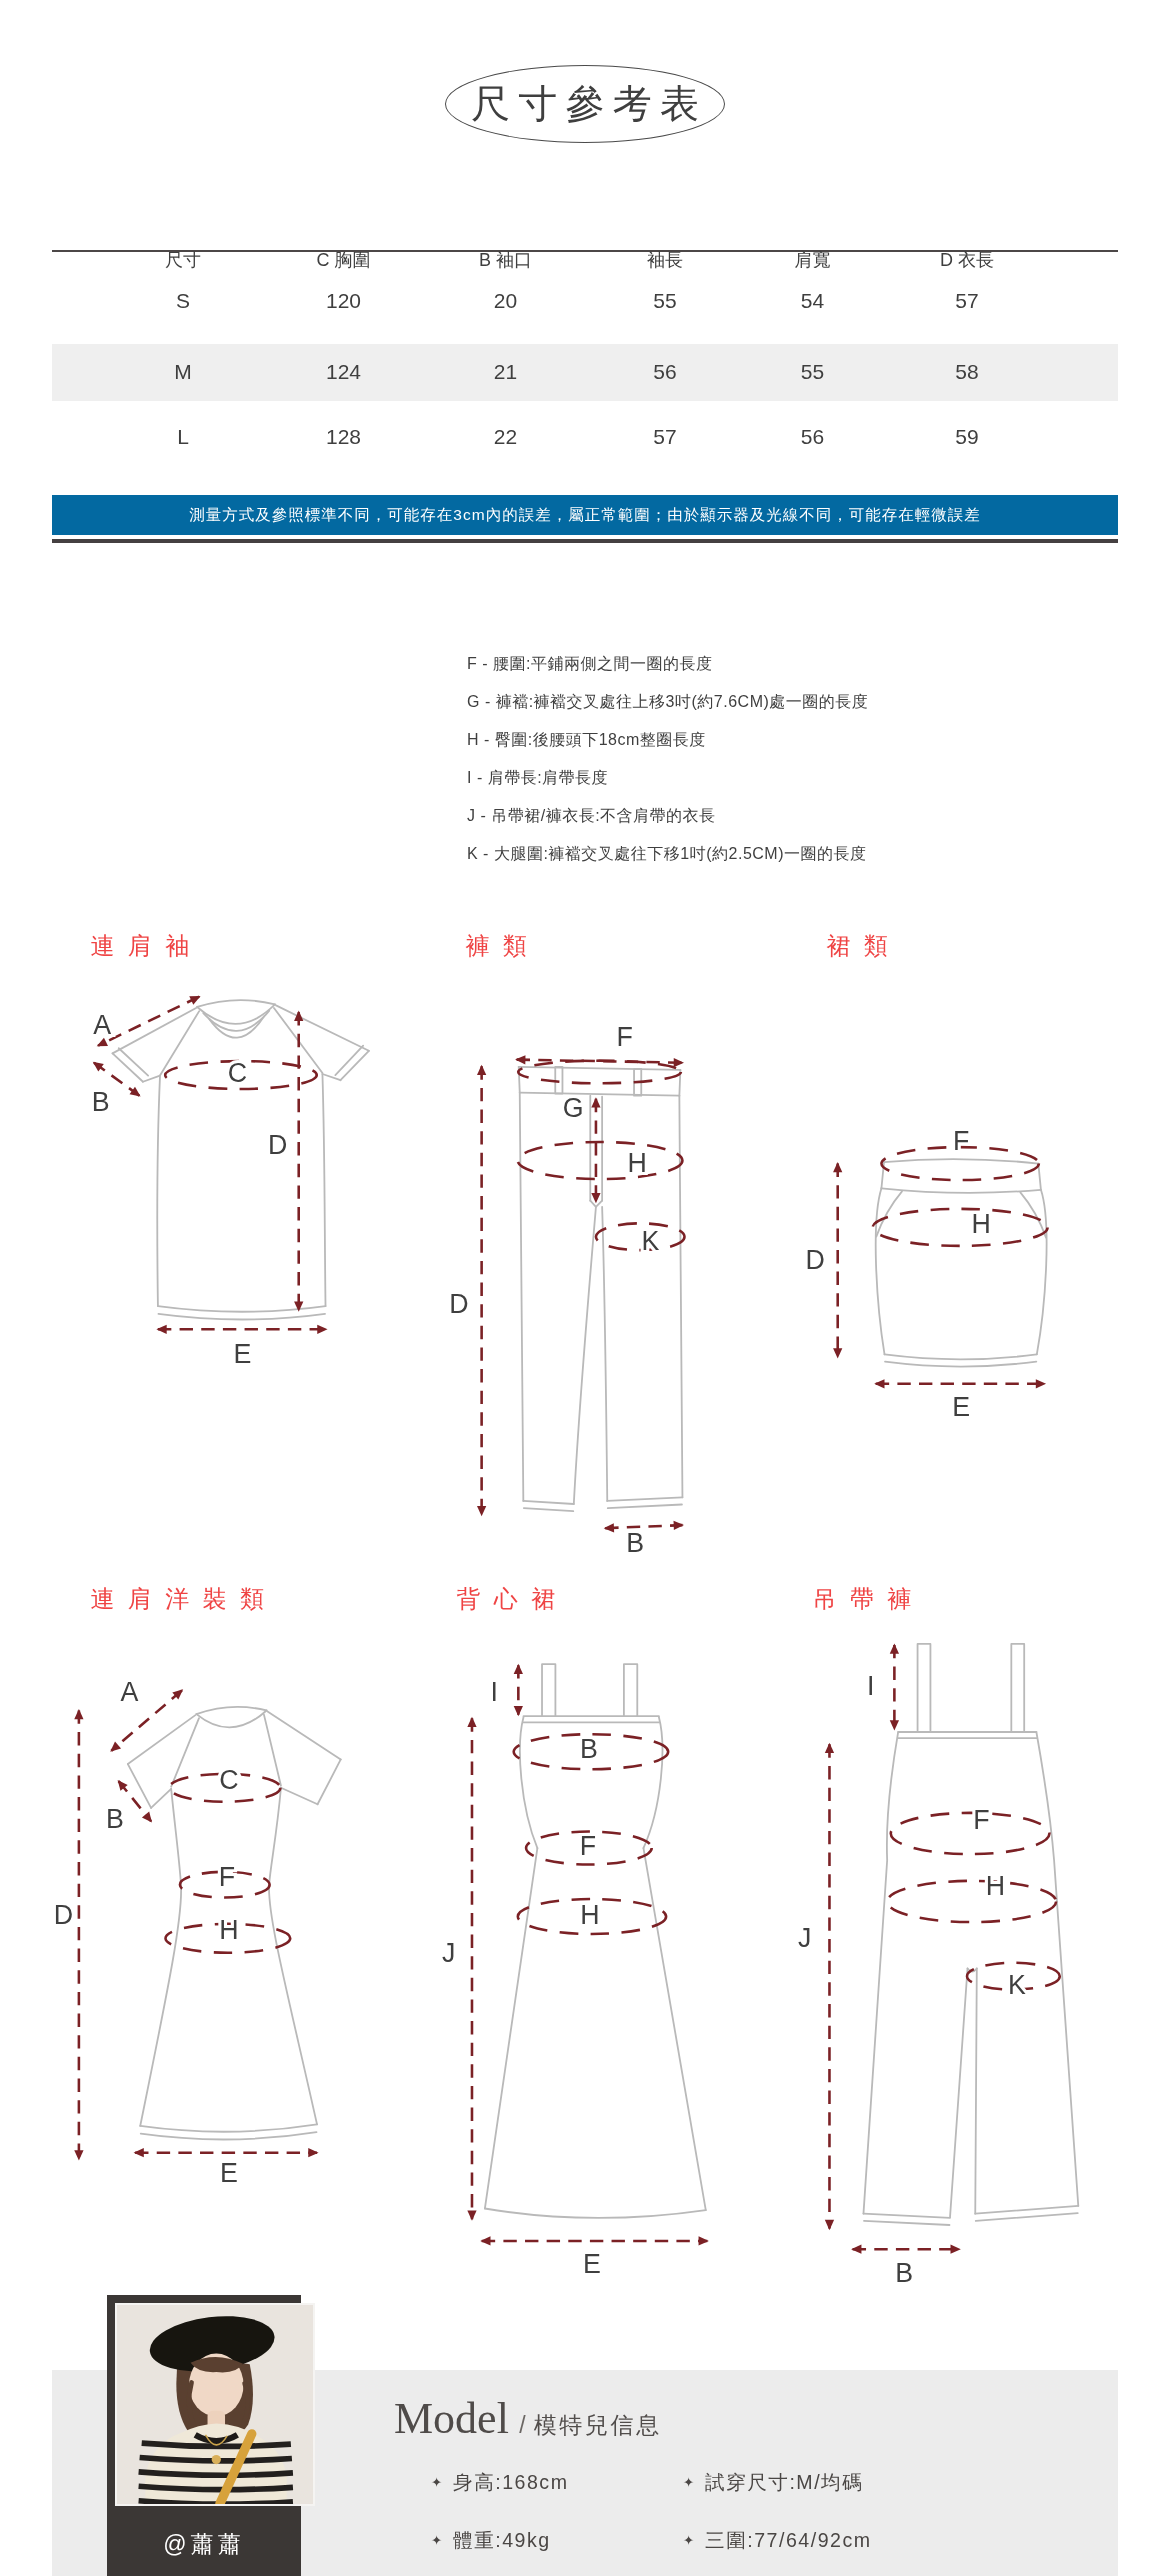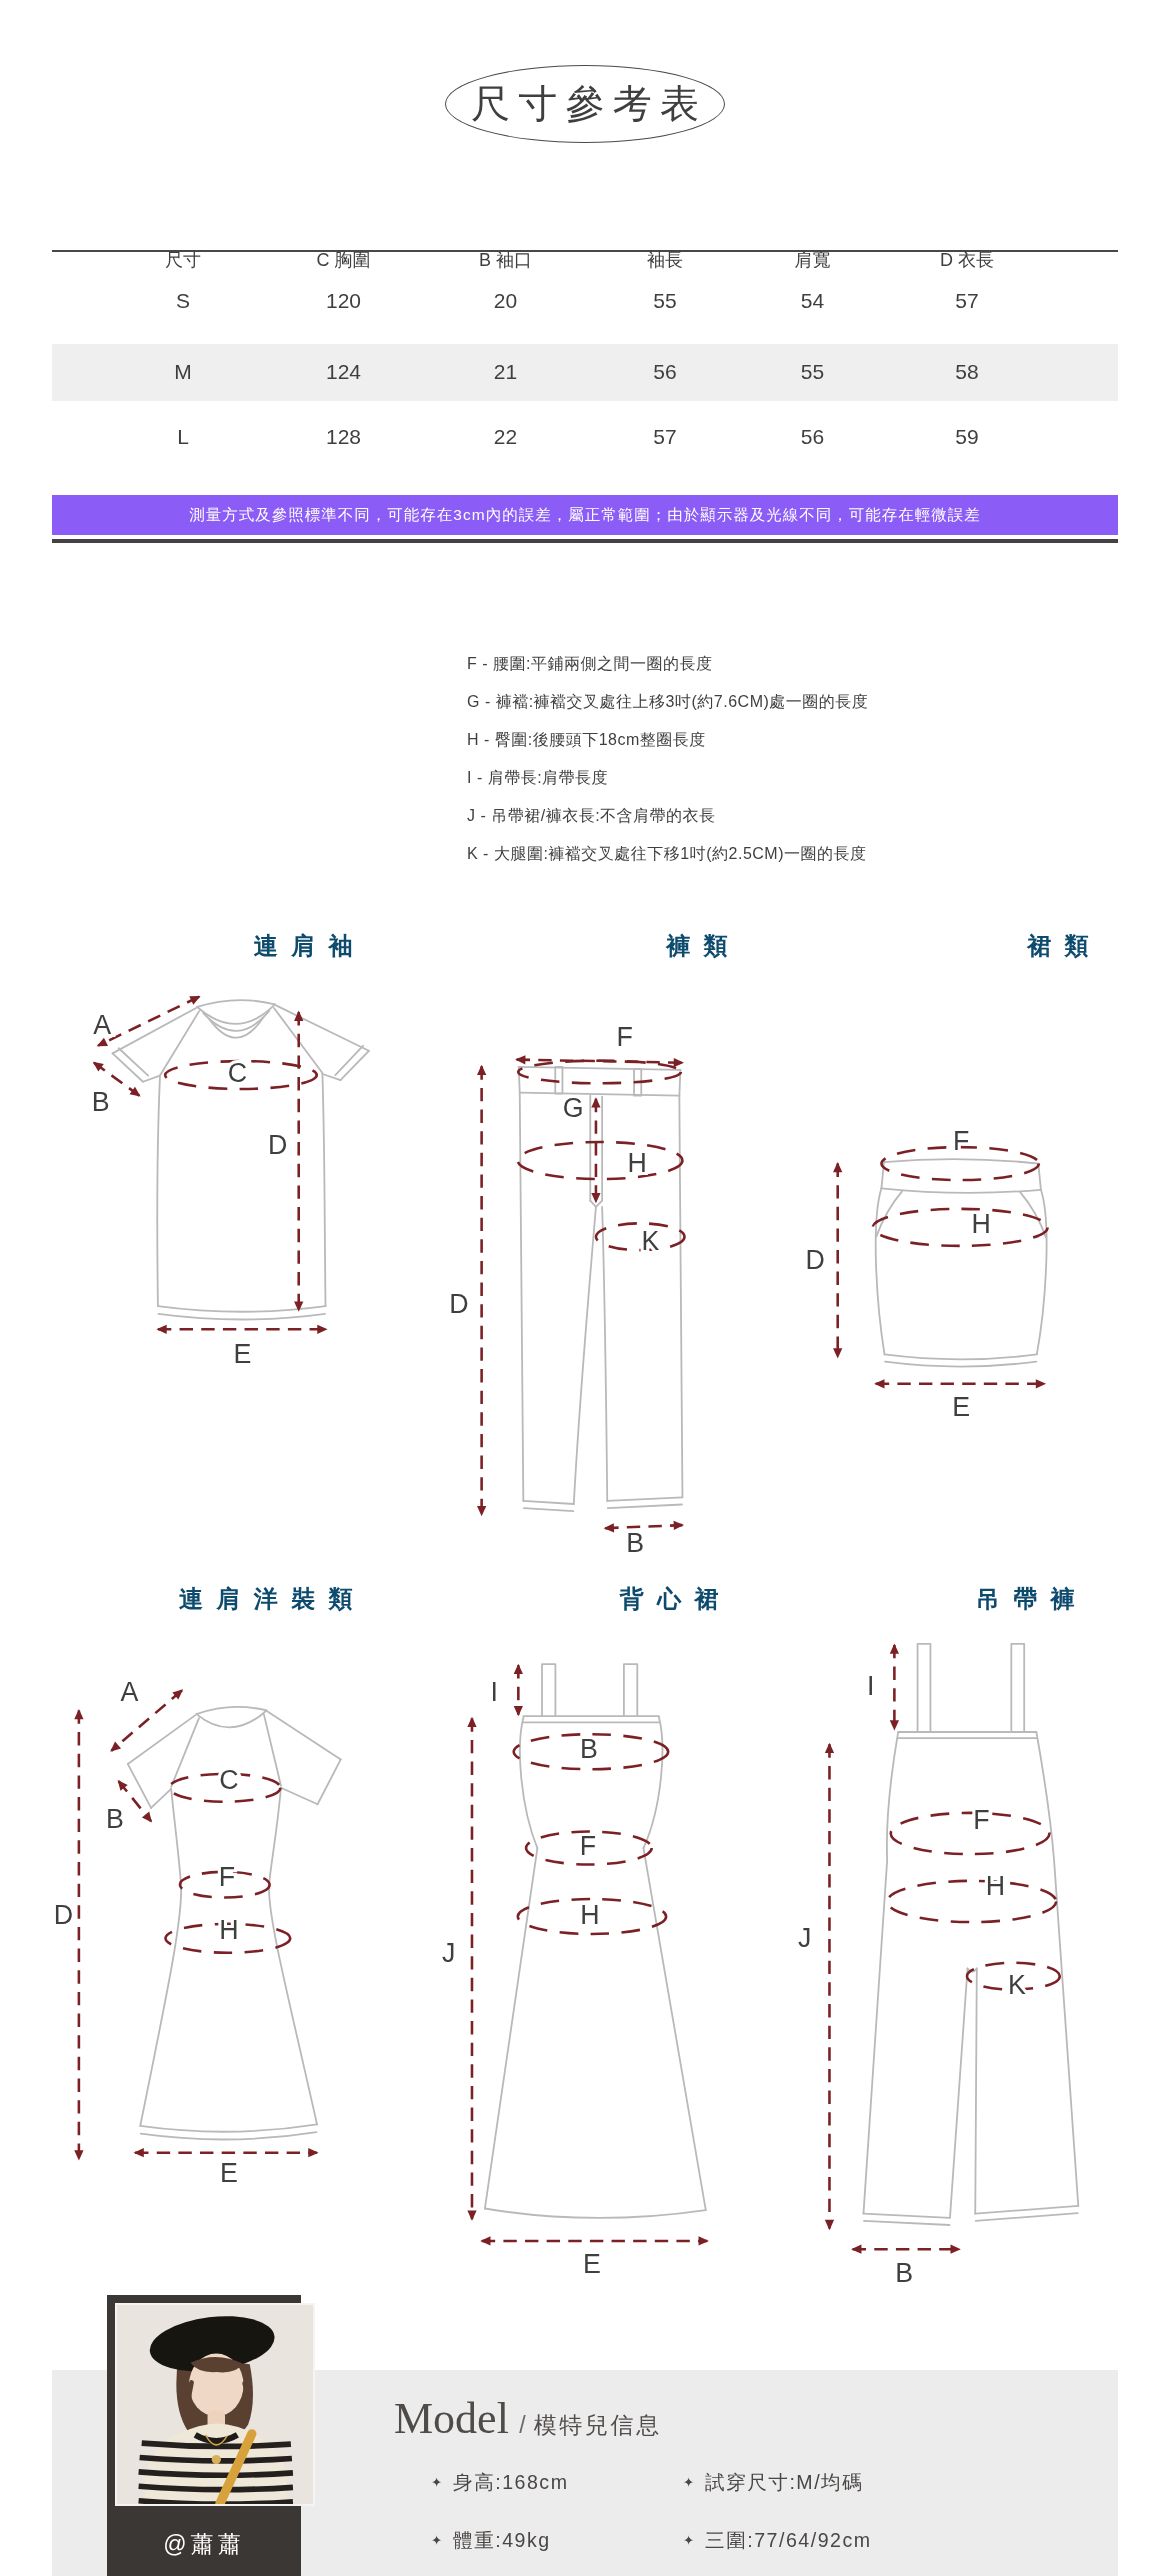--- a/index.html
+++ b/index.html
@@ -20,34 +20,34 @@
   .r-s{top:284px;height:34px;font-size:21px;}
   .r-s div{line-height:34px;}
   .r-m{top:353px;height:37px;font-size:21px;}
   .r-m div{line-height:37px;}
   .r-l{top:420px;height:34px;font-size:21px;}
   .r-l div{line-height:34px;}
   .rule{position:absolute;left:52px;width:1066px;height:1.5px;background:#4c4747;top:250px;}
   .grayband{position:absolute;left:52px;width:1066px;top:344px;height:57px;background:#efefef;}
 
   
-  .banner{position:absolute;left:52px;top:495px;width:1066px;height:40px;background:#8b5cf6;
+  .banner{position:absolute;left:52px;top:495px;width:1066px;height:40px;background:#0369a1;
     display:flex;align-items:center;justify-content:center;}
   .banner span{color:#ffffff;font-size:15.5px;letter-spacing:1px;}
   .thickline{position:absolute;left:52px;top:539px;width:1066px;height:4.1px;background:#454041;}
 
   
   .defs{position:absolute;top:645px;font-size:16px;letter-spacing:0.5px;}
   .defs div{height:38px;line-height:38px;white-space:nowrap;}
   .defs-left{left:58px;}
   .defs-right{left:467px;}
 
   
-  .dtitle{position:absolute;width:289px;text-align:right;font-size:24px;letter-spacing:13.4px;
-    padding-left:13.4px;box-sizing:border-box;color:#0c4a6e;white-space:nowrap;font-weight:bold;}
+  .dtitle{position:absolute;width:289px;text-align:left;font-size:24px;letter-spacing:13.4px;
+    padding-left:13.4px;box-sizing:border-box;color:#ef4444;white-space:nowrap;}
 
   
   svg{position:absolute;overflow:visible;}
   .g{fill:none;stroke:#b9b9b9;stroke-width:3.5;stroke-linecap:round;stroke-linejoin:round;}
   .m{fill:none;stroke:#7b2125;stroke-width:5;stroke-dasharray:26 16;}
   .me{fill:none;stroke:#7b2125;stroke-width:5;stroke-dasharray:36 24;}
   .dl{font-family:"Liberation Sans","DejaVu Sans",sans-serif;font-size:52px;fill:#3f3f3f;
     stroke:#ffffff;stroke-width:12;paint-order:stroke;text-anchor:middle;}
 
   

